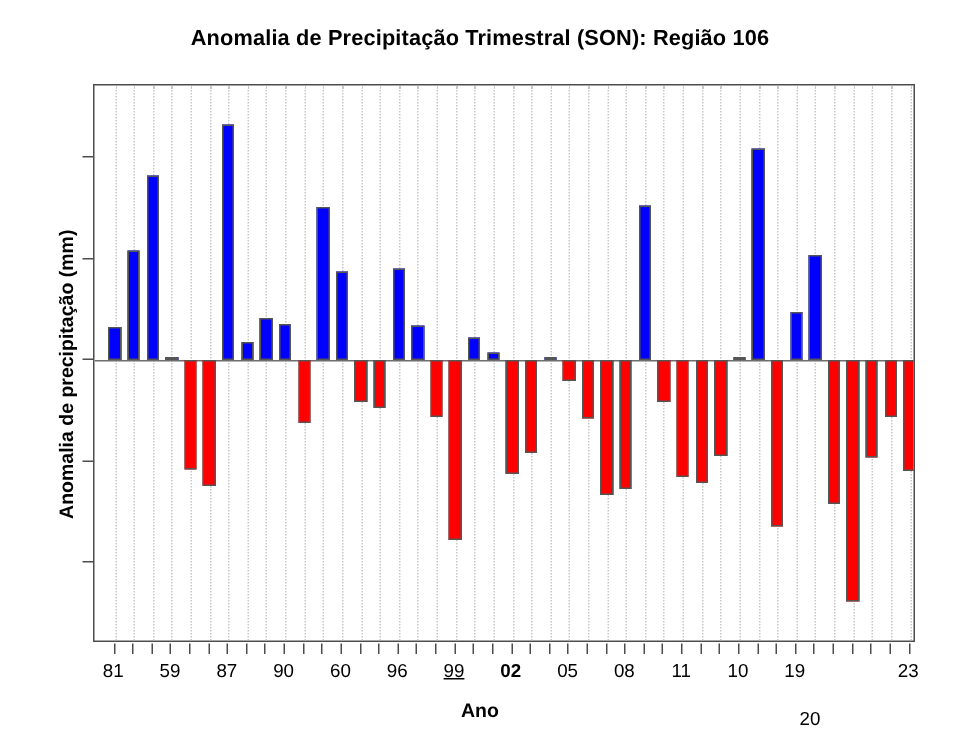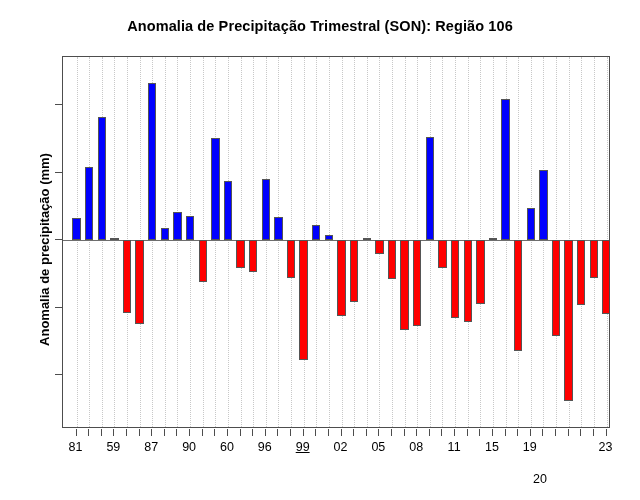--- a/index.html
+++ b/index.html
@@ -246,46 +246,47 @@
       <div class="xtick-mark" style="left: 252.18px;"></div>
       <div class="xtick-mark" style="left: 264.8px;"></div>
       <div class="xtick-label" style="left: 264.8px;">96</div>
       <div class="xtick-mark" style="left: 277.42px;"></div>
       <div class="xtick-mark" style="left: 290.04px;"></div>
       <div class="xtick-mark" style="left: 302.66px;"></div>
       <div class="xtick-label" style="left: 302.66px; text-decoration: underline;">99</div>
       <div class="xtick-mark" style="left: 315.28px;"></div>
       <div class="xtick-mark" style="left: 327.9px;"></div>
       <div class="xtick-mark" style="left: 340.52px;"></div>
-      <div class="xtick-label" style="left: 340.52px;">02</div>
+      <div class="xtick-label" style="left: 340.52px; font-weight: bold;">02</div>
       <div class="xtick-mark" style="left: 353.14px;"></div>
       <div class="xtick-mark" style="left: 365.76px;"></div>
       <div class="xtick-mark" style="left: 378.38px;"></div>
       <div class="xtick-label" style="left: 378.38px;">05</div>
       <div class="xtick-mark" style="left: 391px;"></div>
       <div class="xtick-mark" style="left: 403.62px;"></div>
       <div class="xtick-mark" style="left: 416.24px;"></div>
       <div class="xtick-label" style="left: 416.24px;">08</div>
       <div class="xtick-mark" style="left: 428.86px;"></div>
       <div class="xtick-mark" style="left: 441.48px;"></div>
       <div class="xtick-mark" style="left: 454.1px;"></div>
       <div class="xtick-label" style="left: 454.1px;">11</div>
       <div class="xtick-mark" style="left: 466.72px;"></div>
       <div class="xtick-mark" style="left: 479.34px;"></div>
       <div class="xtick-mark" style="left: 491.96px;"></div>
-      <div class="xtick-label" style="left: 491.96px;">15</div>
+      <div class="xtick-label" style="left: 491.96px;">10</div>
       <div class="xtick-mark" style="left: 504.58px;"></div>
       <div class="xtick-mark" style="left: 517.2px;"></div>
       <div class="xtick-mark" style="left: 529.82px;"></div>
       <div class="xtick-label" style="left: 529.82px;">19</div>
       <div class="xtick-mark" style="left: 542.44px;"></div>
       <div class="xtick-mark" style="left: 555.06px;"></div>
       <div class="xtick-mark" style="left: 567.68px;"></div>
       <div class="xtick-label" style="left: 540px; margin-top: 32px;">20</div>
       <div class="xtick-mark" style="left: 580.3px;"></div>
       <div class="xtick-mark" style="left: 592.92px;"></div>
       <div class="xtick-mark" style="left: 605.54px;"></div>
       <div class="xtick-label" style="left: 605.54px;">23</div>
     </div>
 
   <div id="ylabel">Anomalia de precipitação (mm)</div>
+  <div id="xlabel">Ano</div>
 
 </div>
 
 </body></html>

